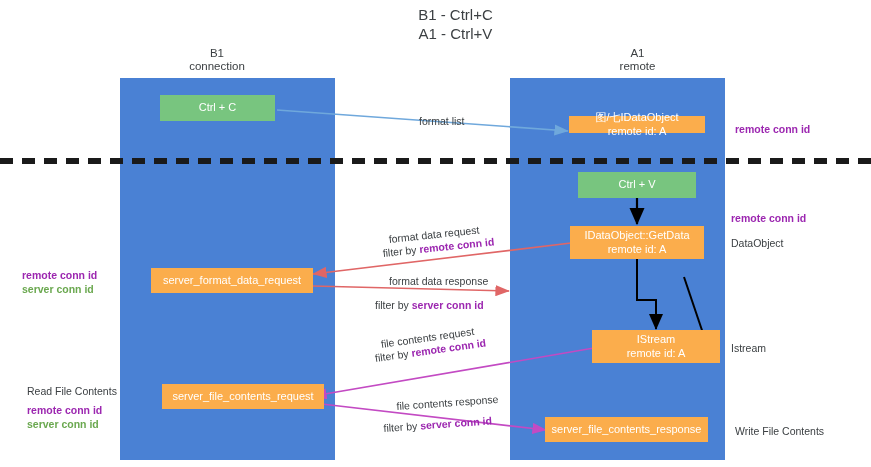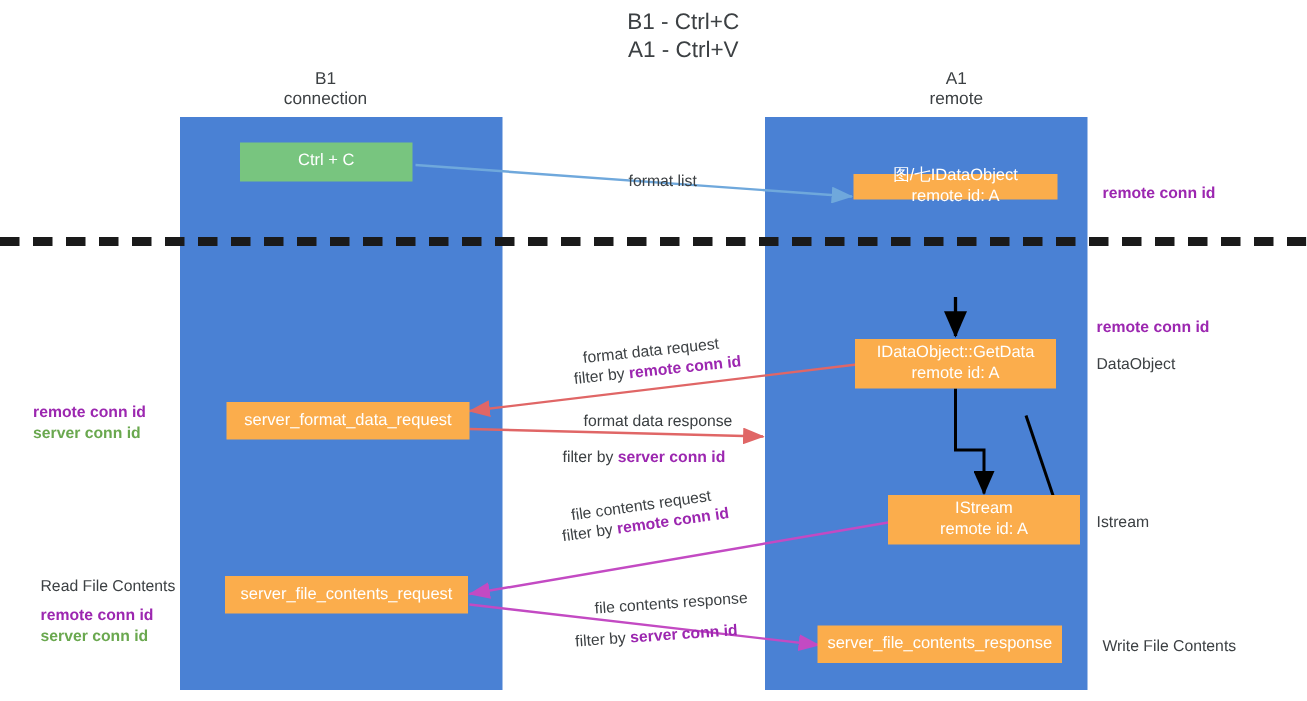--- a/index.html
+++ b/index.html
@@ -100,31 +100,32 @@
     <line x1="594" y1="348" x2="313" y2="396" stroke="#c34ac3" stroke-width="1.6" marker-end="url(#ah-magenta)"></line>
 
     <line x1="313" y1="403" x2="546" y2="430" stroke="#c34ac3" stroke-width="1.6" marker-end="url(#ah-magenta)"></line>
   </svg>
 
   <div class="node green" style="left:160px;top:95px;width:115px;height:26px;">Ctrl + C</div>
 
   <div class="node orange" style="left:569px;top:116px;width:136px;height:17px;">图/七IDataObject
 remote id: A</div>
 
+  <div class="node green" style="left:578px;top:172px;width:118px;height:26px;">Ctrl + V</div>
 
   <div class="node orange" style="left:570px;top:226px;width:134px;height:33px;">IDataObject::GetData
 remote id: A</div>
 
   <div class="node orange" style="left:151px;top:268px;width:162px;height:25px;">server_format_data_request</div>
 
 
   <div class="node orange" style="left:592px;top:330px;width:128px;height:33px;">IStream
 remote id: A</div>
 
-  <div class="node orange" style="left:150px;top:384px;width:162px;height:25px;">server_file_contents_request</div>
+  <div class="node orange" style="left:162px;top:384px;width:162px;height:25px;">server_file_contents_request</div>
 
   <div class="node orange" style="left:545px;top:417px;width:163px;height:25px;">server_file_contents_response</div>
 
   <div class="edge-label" style="left:398px;top:114px;margin-left:21px;">format list</div>
 
   <div class="edge-label rot" style="left:388px;top:232px;transform:rotate(-6deg);">format data request</div>
   <div class="edge-label rot" style="left:382px;top:246px;transform:rotate(-6deg);">
     <span>filter by </span><span class="purple">remote conn id</span>
   </div>
 

